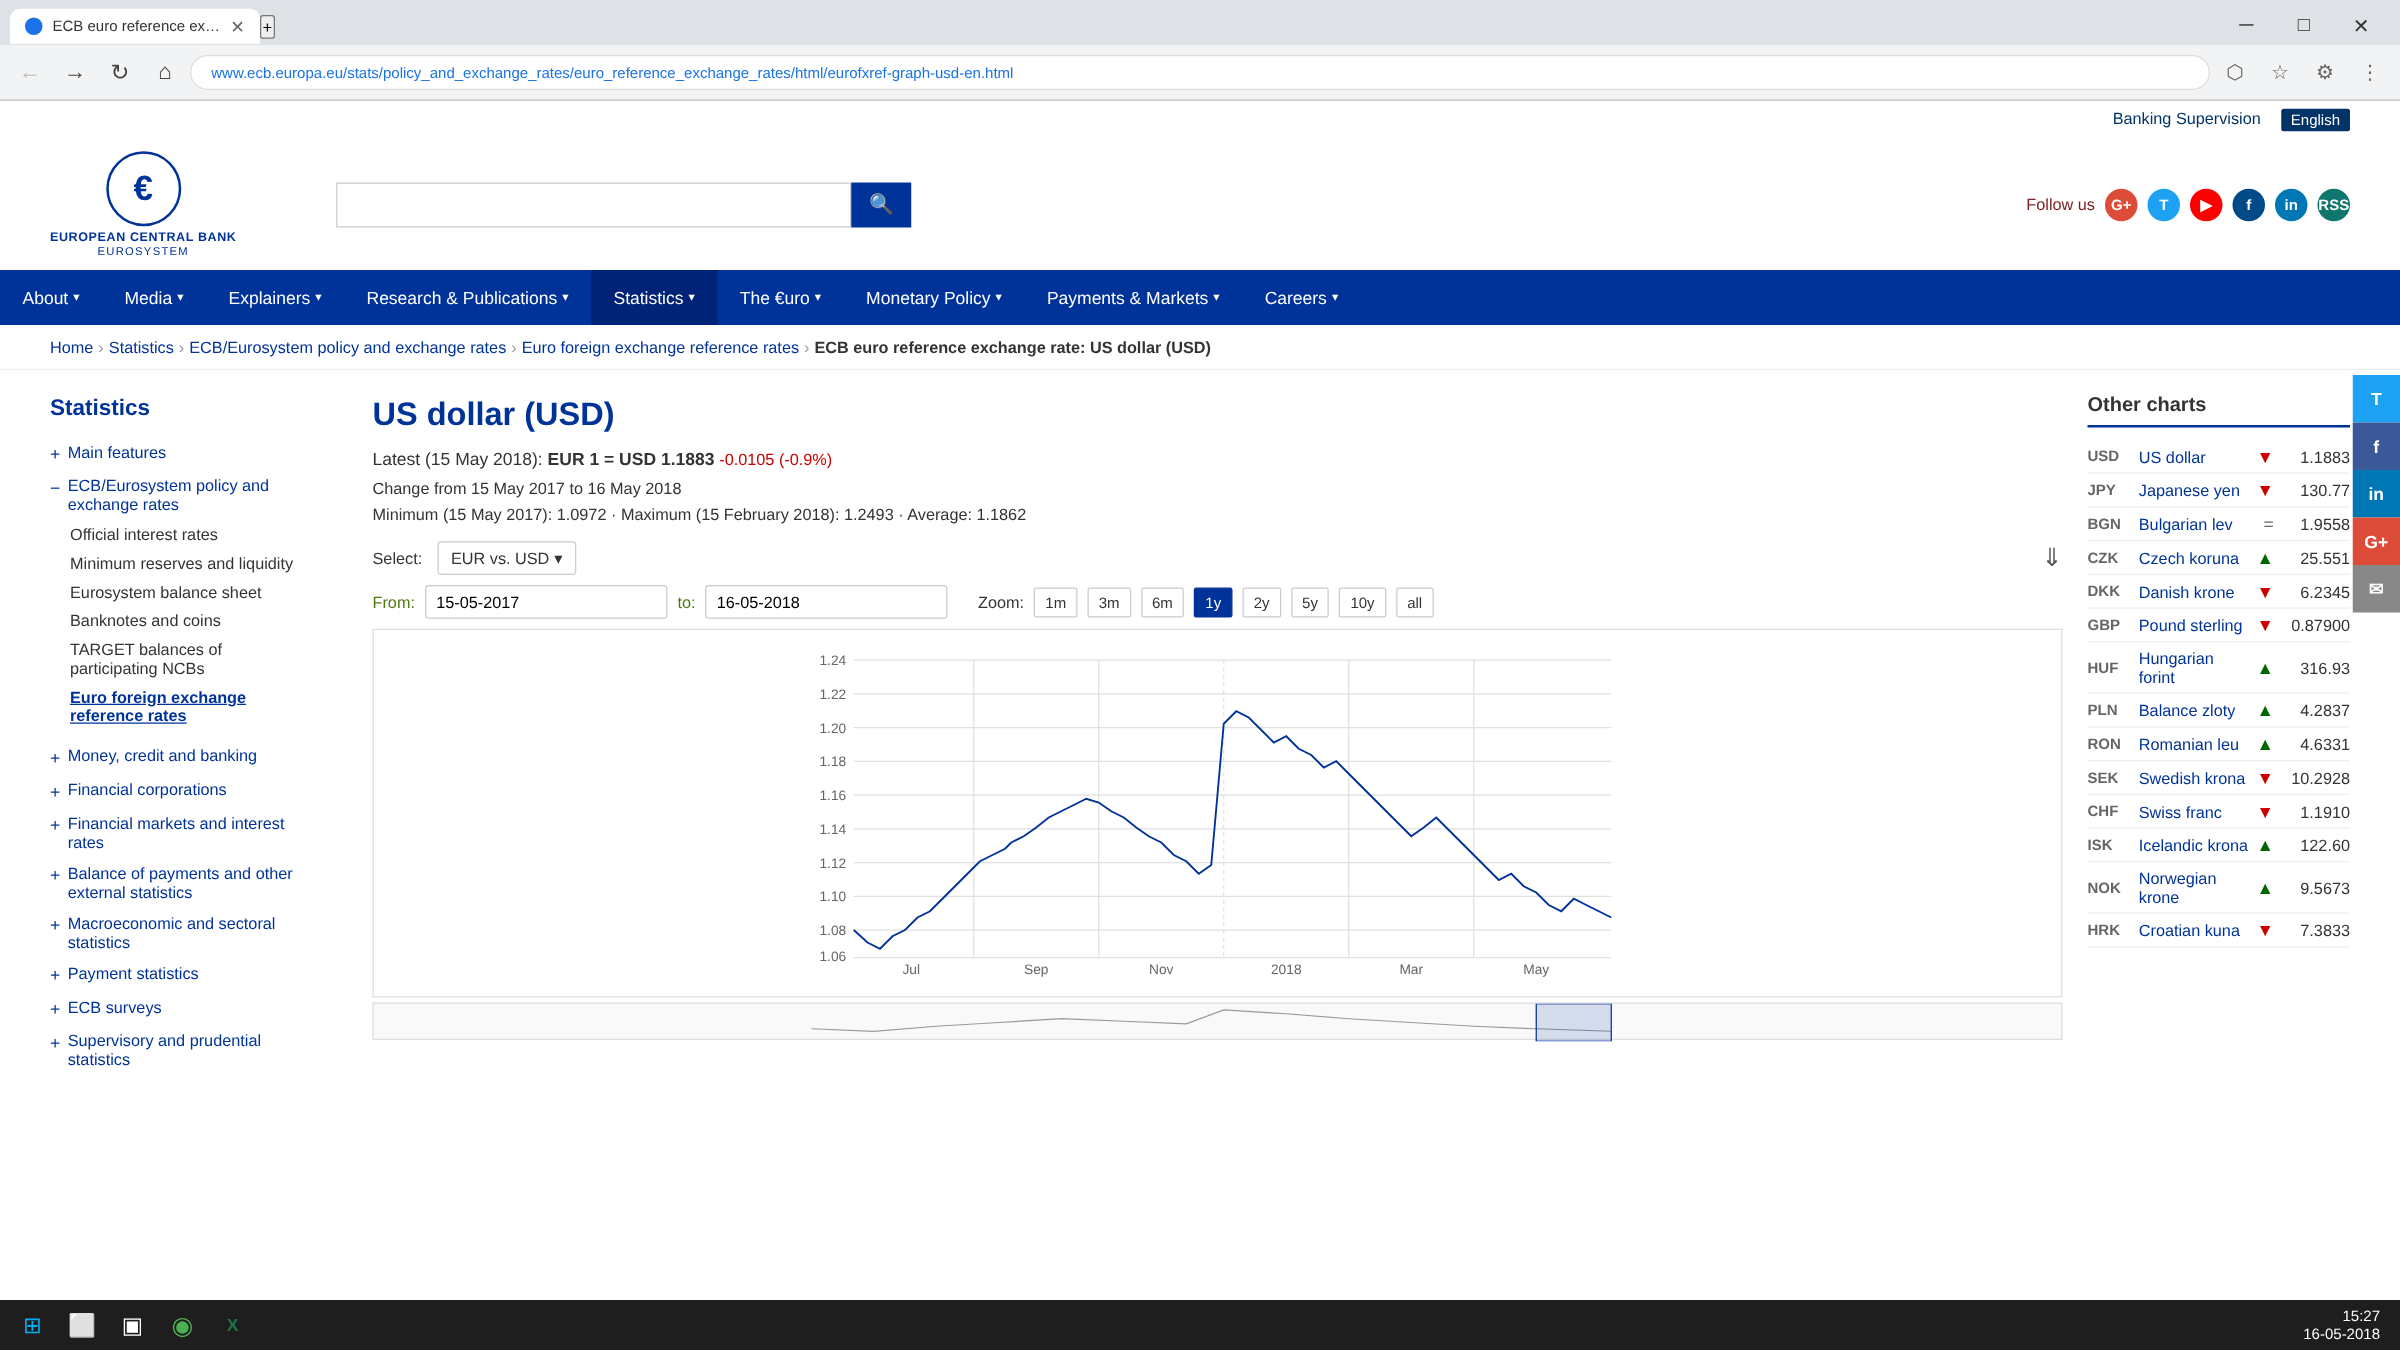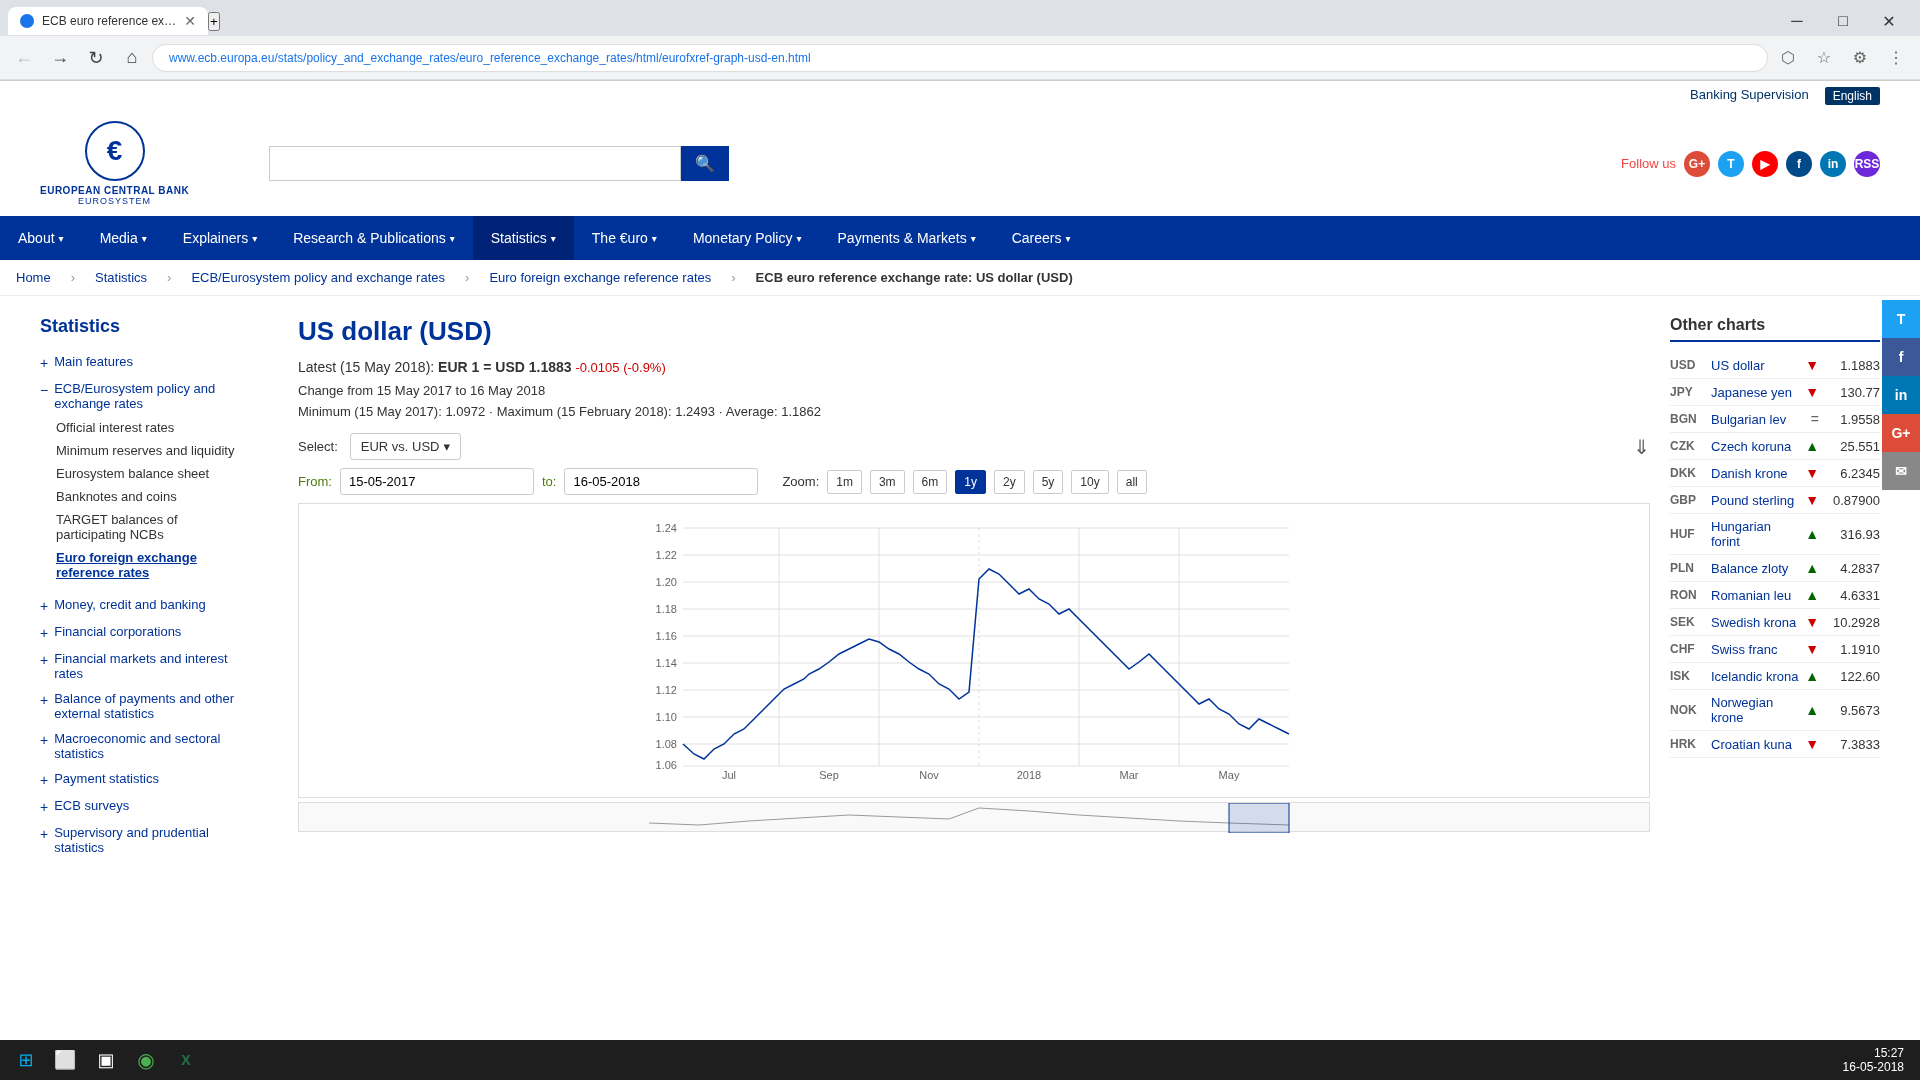--- a/index.html
+++ b/index.html
@@ -30,35 +30,35 @@
     .ecb-logo { display: flex; flex-direction: column; align-items: center; }
     .ecb-logo-circle { width: 60px; height: 60px; border-radius: 50%; border: 2px solid #003399; display: flex; align-items: center; justify-content: center; font-size: 22px; color: #003399; font-weight: bold; margin-bottom: 4px; position: relative; }
     .ecb-logo-text { font-size: 10px; color: #003399; text-align: center; font-weight: bold; letter-spacing: 0.5px; }
     .ecb-logo-sub { font-size: 9px; color: #003399; text-align: center; letter-spacing: 1px; }
 
     .ecb-search { flex: 1; max-width: 460px; margin-left: 60px; display: flex; gap: 0; }
     .ecb-search input { flex: 1; border: 1px solid #ccc; padding: 8px 12px; font-size: 14px; outline: none; }
     .ecb-search button { background: #003399; color: #fff; border: none; padding: 8px 14px; cursor: pointer; font-size: 16px; }
 
     .ecb-social { display: flex; align-items: center; gap: 8px; margin-left: auto; }
-    .ecb-social span { font-size: 13px; color: #ef4444; }
+    .ecb-social span { font-size: 13px; color: #7f1d1d; }
     .social-icon { width: 26px; height: 26px; border-radius: 50%; display: flex; align-items: center; justify-content: center; font-size: 12px; color: #fff; cursor: pointer; text-decoration: none; font-weight: bold; }
     .social-g { background: #dd4b39; }
     .social-t { background: #1da1f2; }
     .social-y { background: #ff0000; }
     .social-f { background: #004b87; }
     .social-l { background: #0077b5; }
-    .social-r { background: #6d28d9; }
+    .social-r { background: #0f766e; }
 
     .ecb-nav { background: #003399; display: flex; align-items: stretch; }
     .ecb-nav-item { color: #fff; padding: 14px 18px; font-size: 14px; cursor: pointer; display: flex; align-items: center; gap: 4px; text-decoration: none; white-space: nowrap; }
     .ecb-nav-item.active { background: #002277; }
     .ecb-nav-item .arrow { font-size: 10px; }
 
-    .breadcrumb { padding: 10px 16px; font-size: 13px; color: #003399; display: flex; gap: 20px; align-items: center; background: #fff; border-bottom: 1px solid #eee; }
+    .breadcrumb { padding: 10px 40px; font-size: 13px; color: #003399; display: flex; gap: 4px; align-items: center; background: #fff; border-bottom: 1px solid #eee; }
     .breadcrumb a { color: #003399; text-decoration: none; }
     .breadcrumb .sep { color: #999; }
     .breadcrumb .current { color: #333; font-weight: bold; }
 
     .main-layout { display: flex; padding: 20px 40px; gap: 20px; background: #fff; min-height: 500px; }
 
     
     .sidebar { width: 210px; flex-shrink: 0; }
     .sidebar-title { font-size: 18px; font-weight: bold; color: #003399; margin-bottom: 12px; }
     .sidebar-item { padding: 5px 0; font-size: 13px; cursor: pointer; display: flex; align-items: flex-start; gap: 6px; }

